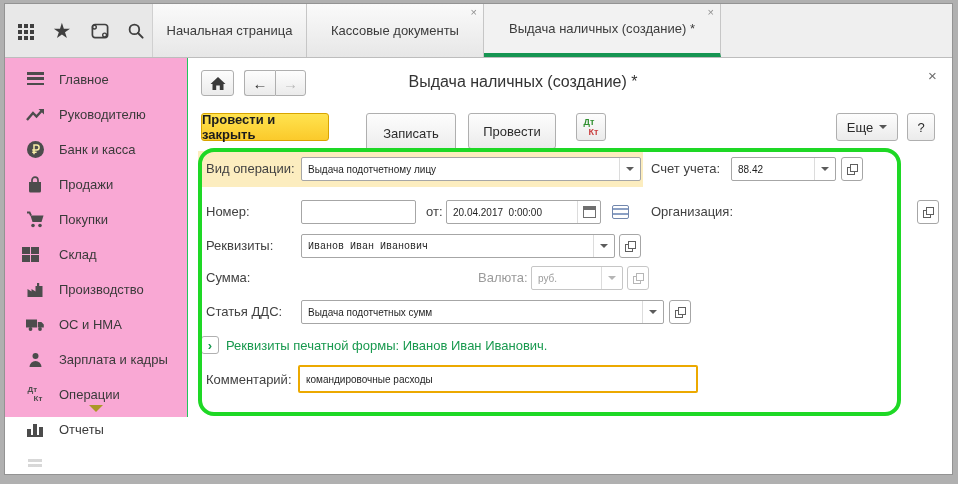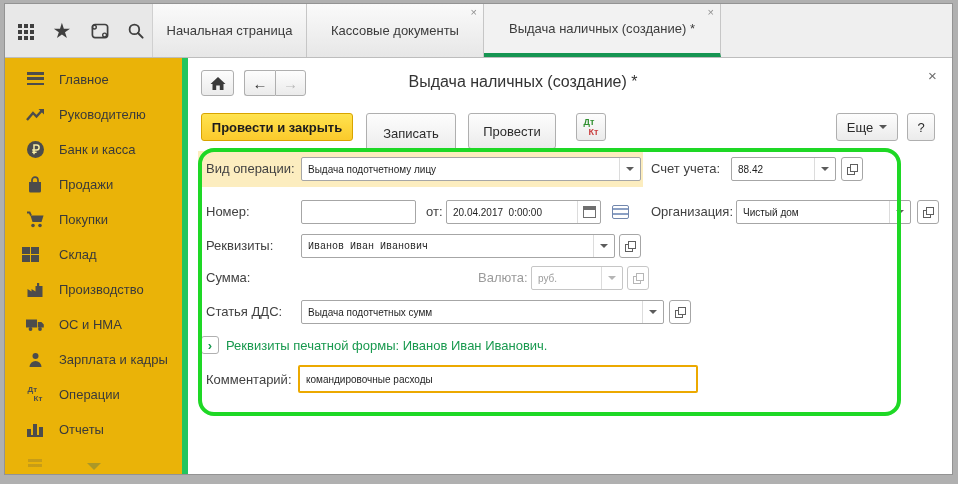--- a/index.html
+++ b/index.html
@@ -15,21 +15,21 @@
   .quick{position:absolute;left:0;top:0;width:148px;height:53px;background:#e8e8e8;border-right:1px solid #d0d0d0;display:flex;align-items:center;padding-left:8px;gap:13px;box-sizing:border-box;}
   .qicon{width:24px;height:24px;display:flex;align-items:center;justify-content:center;color:#3f3f3f;cursor:pointer;}
   .dots{width:4px;height:4px;background:#3f3f3f;box-shadow:6px 0 #3f3f3f,12px 0 #3f3f3f,0 6px #3f3f3f,6px 6px #3f3f3f,12px 6px #3f3f3f,0 12px #3f3f3f,6px 12px #3f3f3f,12px 12px #3f3f3f;margin:-10px 0 0 -10px;}
   .star{font-size:21px;line-height:21px;}
   .tabs{position:absolute;left:148px;top:0;height:53px;display:flex;}
   .tab{position:relative;height:53px;display:flex;align-items:center;justify-content:center;padding:0 20px;font-size:13px;color:#3b3b3b;background:linear-gradient(#fafafa,#e7e7e7);border-right:1px solid #c6c6c6;box-sizing:border-box;cursor:pointer;white-space:nowrap;}
   .tab.active{background:#f2f2f2;border-bottom:4px solid #169552;}
   .tabx{position:absolute;top:3px;right:6px;font-size:11px;color:#8f8f8f;line-height:11px;cursor:pointer;}
 
   
-  .sidebar{position:absolute;left:0;top:54px;width:183px;height:417px;background:#eab308;border-right:6px solid #22c55e;box-sizing:border-box;}
+  .sidebar{position:absolute;left:0;top:54px;width:183px;height:359px;background:#f9a8d4;border-right:1px solid #22c55e;box-sizing:border-box;}
   .snav{height:35px;display:flex;align-items:center;padding-left:20px;gap:14px;cursor:pointer;}
   .sic{width:20px;height:20px;display:flex;align-items:center;justify-content:center;color:#4c4c4c;flex:0 0 20px;}
   .stxt{font-size:13px;color:#3a3a3a;}
   .hamb{width:17px;height:15px;background:repeating-linear-gradient(to bottom,#4c4c4c 0 2.6px,transparent 2.6px 5.4px);}
   .rubc{width:17px;height:17px;border-radius:50%;background:#4c4c4c;display:flex;align-items:center;justify-content:center;}
   .boxes{width:8px;height:7px;background:#4c4c4c;box-shadow:9px 0 #4c4c4c,0 8px #4c4c4c,9px 8px #4c4c4c;margin:-8px 9px 0 -9px;}
   .bars{display:flex;align-items:flex-end;gap:2px;height:13px;border-bottom:2px solid #4c4c4c;padding-bottom:0;}
   .bars i{display:block;width:4px;background:#4c4c4c;}
   .dtkt{font-size:8px;font-weight:bold;line-height:8px;color:#4c4c4c;}
   .dtkt .b{display:block;margin:1px 0 0 6px;}
@@ -236,21 +236,21 @@
       <span class="half">
           <span>←</span>
         </span>
       <span class="half">
           <span>→</span>
         </span>
     </div>
     <div class="title">Выдача наличных (создание) *</div>
     <span class="xclose" style="left:740px;top:10px;">×</span>
 
-    <div class="btn primary" style="left:13px;top:55px;width:152px;height:28px;">Провести и закрыть</div>
+    <div class="btn primary" style="left:13px;top:55px;width:128px;height:28px;">Провести и закрыть</div>
     <div class="btn" style="left:178px;top:55px;width:90px;height:40px;">Записать</div>
     <div class="btn" style="left:280px;top:55px;width:88px;height:36px;">Провести</div>
     <div class="btn" style="left:388px;top:55px;width:30px;height:28px;">
       <span class="dtkt-btn">
           <span class="dt">Дт</span>
           <span class="kt">Кт</span>
         </span>
     </div>
     <div class="btn" style="left:648px;top:55px;width:62px;height:28px;">
       <span>Еще</span>
@@ -283,26 +283,20 @@
     </div>
     <span class="lbl" style="left:238px;top:142px;">от:</span>
     <div class="fld" style="left:258px;top:142px;width:155px;">
       <span class="txt">20.04.2017  0:00:00</span>
       <span class="dd" style="width:22px;">
           <span class="calic"></span>
         </span>
     </div>
     <span class="listic" style="left:424px;top:147px;"></span>
     <span class="lbl" style="left:463px;top:142px;">Организация:</span>
-    <div class="fld" style="left:548px;top:142px;width:175px;">
-      <span class="txt">Чистый дом</span>
-      <span class="dd">
-          <i></i>
-        </span>
-    </div>
     <div class="choose" style="left:729px;top:142px;">
         <span class="ovsq"></span>
       </div>
 
     <span class="lbl" style="left:18px;top:176px;">Реквизиты:</span>
     <div class="fld" style="left:113px;top:176px;width:314px;font-family:Liberation Mono, monospace;">
       <span class="txt">Иванов Иван Иванович</span>
       <span class="dd">
           <i></i>
         </span>

